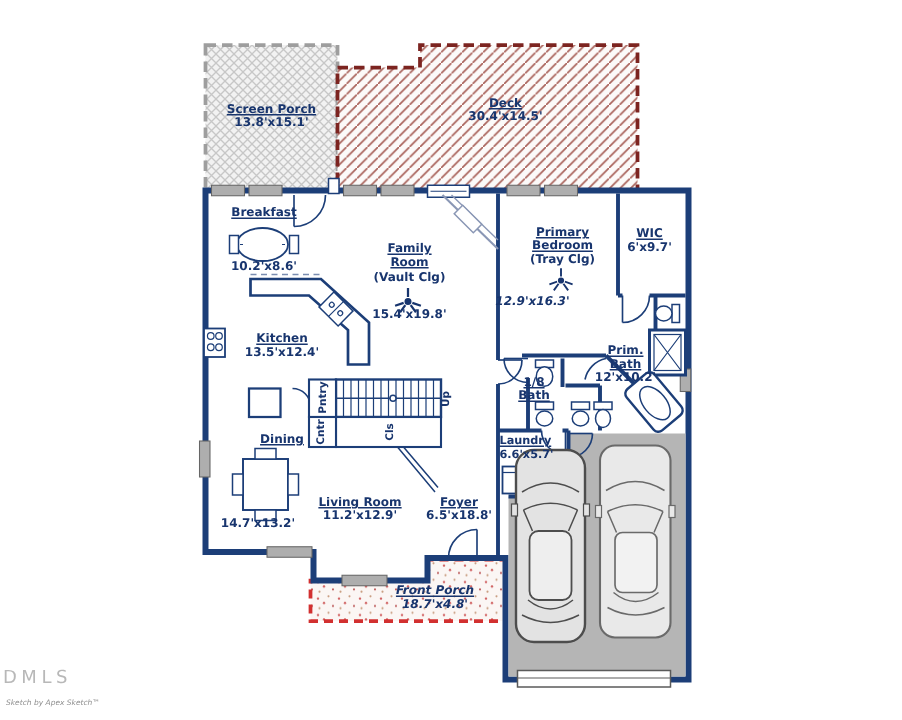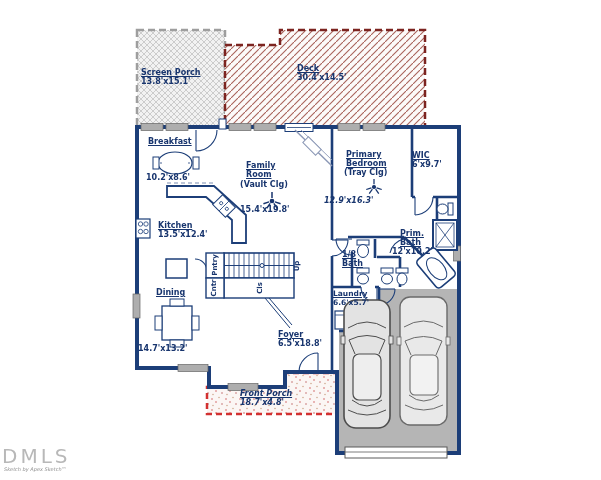--- a/index.html
+++ b/index.html
@@ -1,26 +1,26 @@
 <!DOCTYPE html>
 <html><head>
 <meta charset="utf-8">
 <style>
   html,body{margin:0;padding:0;background:#fff;}
   .stage{position:relative;width:601px;height:480px;background:#fff;overflow:hidden;
          font-family:"DejaVu Sans",sans-serif;}
   .plan-svg{position:absolute;left:0;top:0;}
   .lbl{position:absolute;font-size:8px;font-weight:bold;color:#18356e;
-       line-height:1.18;}
+       text-align:center;line-height:1.18;}
   .lbl .nm{text-decoration:underline;text-underline-offset:1px;}
   .lbl .dm{text-decoration:none;}
   .lbl.left{text-align:left;}
   .vlbl{position:absolute;width:30px;height:10px;font-size:7px;font-weight:bold;
         color:#18356e;text-align:center;transform:rotate(-90deg);line-height:10px;}
-  .logo{position:absolute;left:2px;top:444px;font-size:20px;font-weight:normal;
+  .logo{position:absolute;left:2px;top:444px;font-size:12px;font-weight:normal;
         color:#b8b8b8;letter-spacing:3px;}
   .credit{position:absolute;left:4px;top:466px;font-size:5px;font-style:italic;color:#8f8f8f;}
 </style>
 </head>
 <body>
 
 <div class="stage">
 
 <svg class="plan-svg" width="601" height="480" viewBox="0 0 601 480">
   <defs>
@@ -320,20 +320,24 @@
   <div class="nm">1/8 Bath</div>
 </div>
 
 <div class="lbl" style="left:140px;top:288px;width:64px;padding-left:16px;">
   <div class="nm">Dining</div>
 </div>
 <div class="lbl" style="left:138px;top:344px;width:68px;">
   <div class="dm">14.7'x13.2'</div>
 </div>
 
+<div class="lbl" style="left:206px;top:330px;width:68px;">
+  <div class="nm">Living Room</div>
+  <div class="dm">11.2'x12.9'</div>
+</div>
 
 <div class="lbl" style="left:278px;top:330px;width:56px;">
   <div class="nm">Foyer</div>
   <div class="dm">6.5'x18.8'</div>
 </div>
 
 <div class="lbl left" style="left:333px;top:290px;width:50px;font-size:7.5px;">
   <div class="nm">Laundry</div>
   <div class="dm">6.6'x5.7'</div>
 </div>

